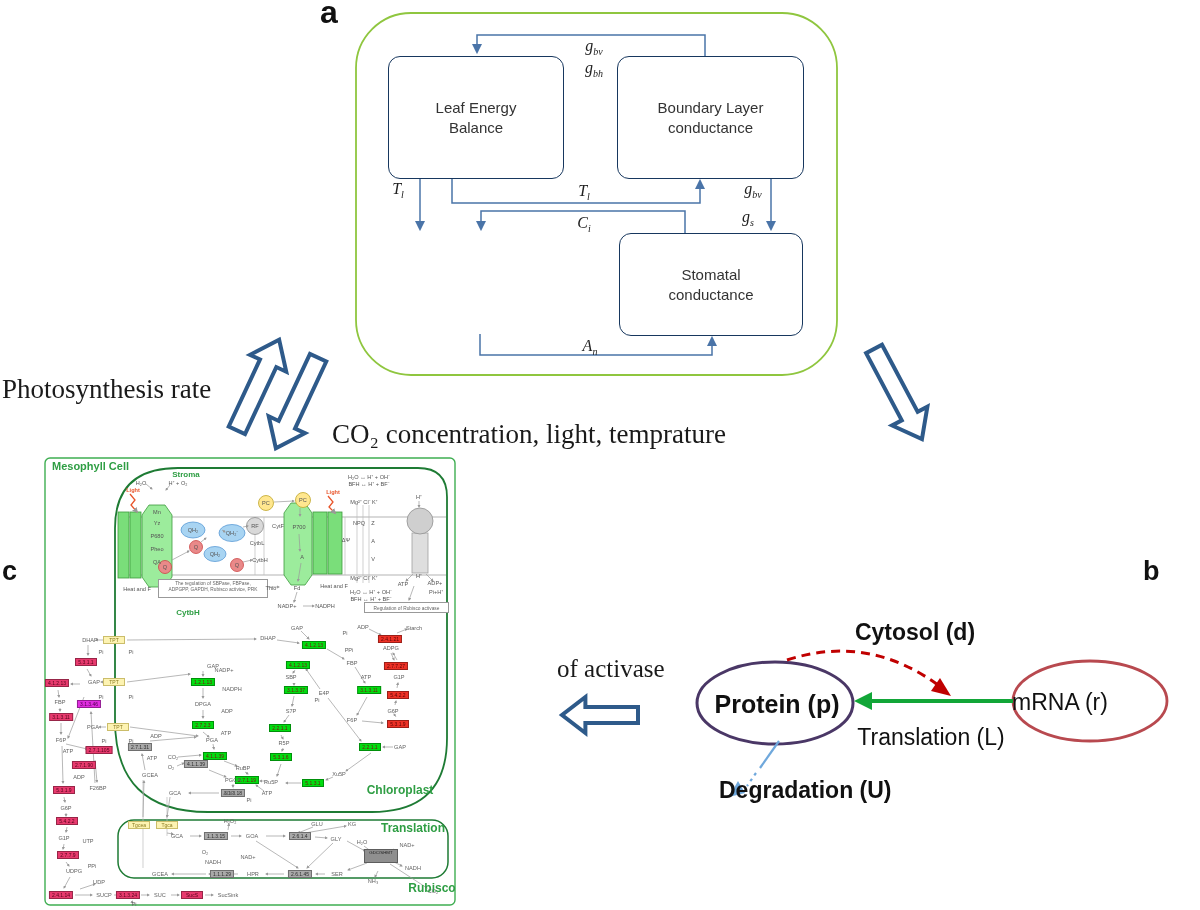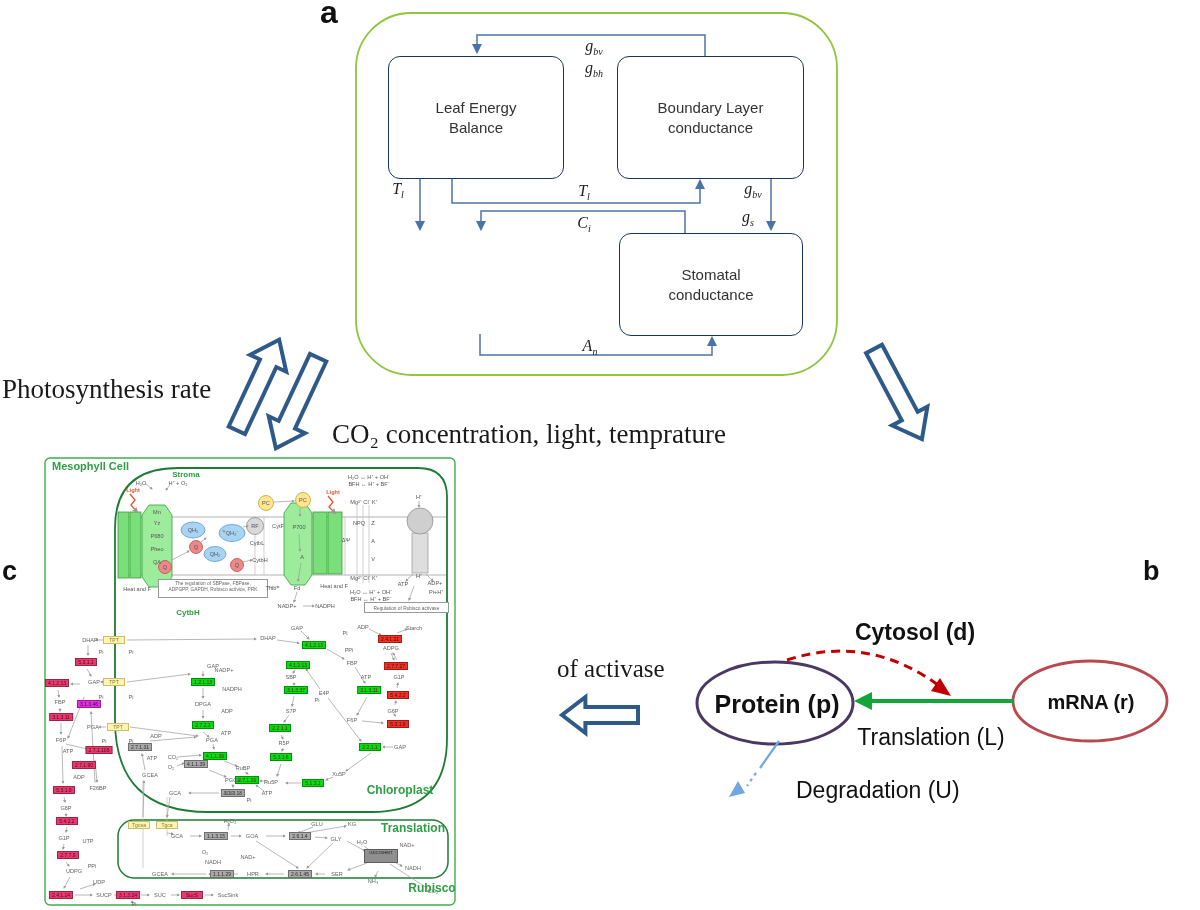--- a/index.html
+++ b/index.html
@@ -274,23 +274,23 @@
       <span class="flow-lbl" style="left: 748px; top: 218px;"><i>g</i><sub>s</sub></span>
       <span class="flow-lbl" style="left: 590px; top: 347px;"><i>A</i><sub>n</sub></span>
     </div>
 
   <div class="lbl-l big-serif" style="left:2px;top:389px;">Photosynthesis rate</div>
   <div class="lbl-l big-serif" style="left:332px;top:434px;">CO₂ concentration, light, temprature</div>
   <div class="lbl-l big-serif" style="left:557px;top:669px;font-size:25px;">of activase</div>
 
   <div class="lbl b-label" style="left:915px;top:632px;font-size:23px;">Cytosol (d)</div>
   <div class="lbl" style="left:777px;top:704px;font-size:25px;font-weight:bold;color:#111;">Protein (p)</div>
-  <div class="lbl" style="left:1091px;top:702px;font-size:20px;font-weight:bold;color:#111;">mRNA (r)</div>
+  <div class="lbl" style="left:1060px;top:702px;font-size:23px;font-weight:normal;color:#111;">mRNA (r)</div>
   <div class="lbl b-label" style="left:931px;top:737px;font-size:23px;font-weight:500;">Translation (L)</div>
-  <div class="lbl-l b-label" style="left:796px;top:790px;font-size:23px;font-weight:400;">Degradation (U)</div>
+  <div class="lbl-l b-label" style="left:719px;top:790px;font-size:23px;font-weight:700;">Degradation (U)</div>
 
   <div class="note" style="left:158px;top:579px;width:110px;height:19px;white-space:pre-line;">The regulation of SBPase, FBPase,
 ADPGPP, GAPDH, Rubisco activice, PRK</div>
   <div class="note" style="left:364px;top:602px;width:85px;height:11px;line-height:9px;">Regulation of Rubisco activase</div>
 
   <div id="c-nodes">
       <span class="nz nz-yellow" style="left: 114px; top: 640px;">TPT</span>
       <span class="nz nz-yellow" style="left: 114px; top: 682px;">TPT</span>
       <span class="nz nz-yellow" style="left: 118px; top: 727px;">TPT</span>
       <span class="nz nz-yellow" style="left: 139px; top: 825px;">Tgcea</span>

